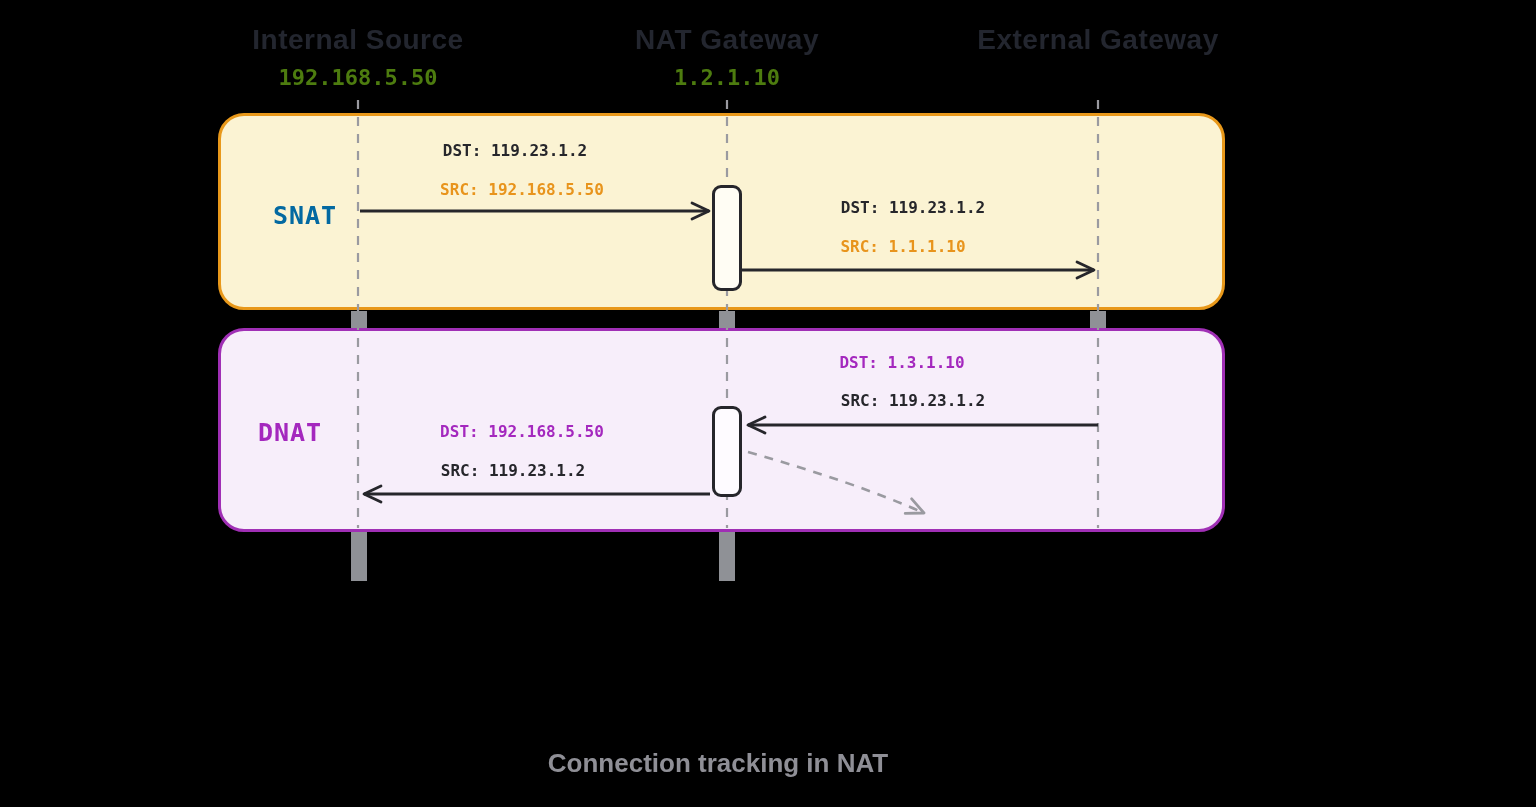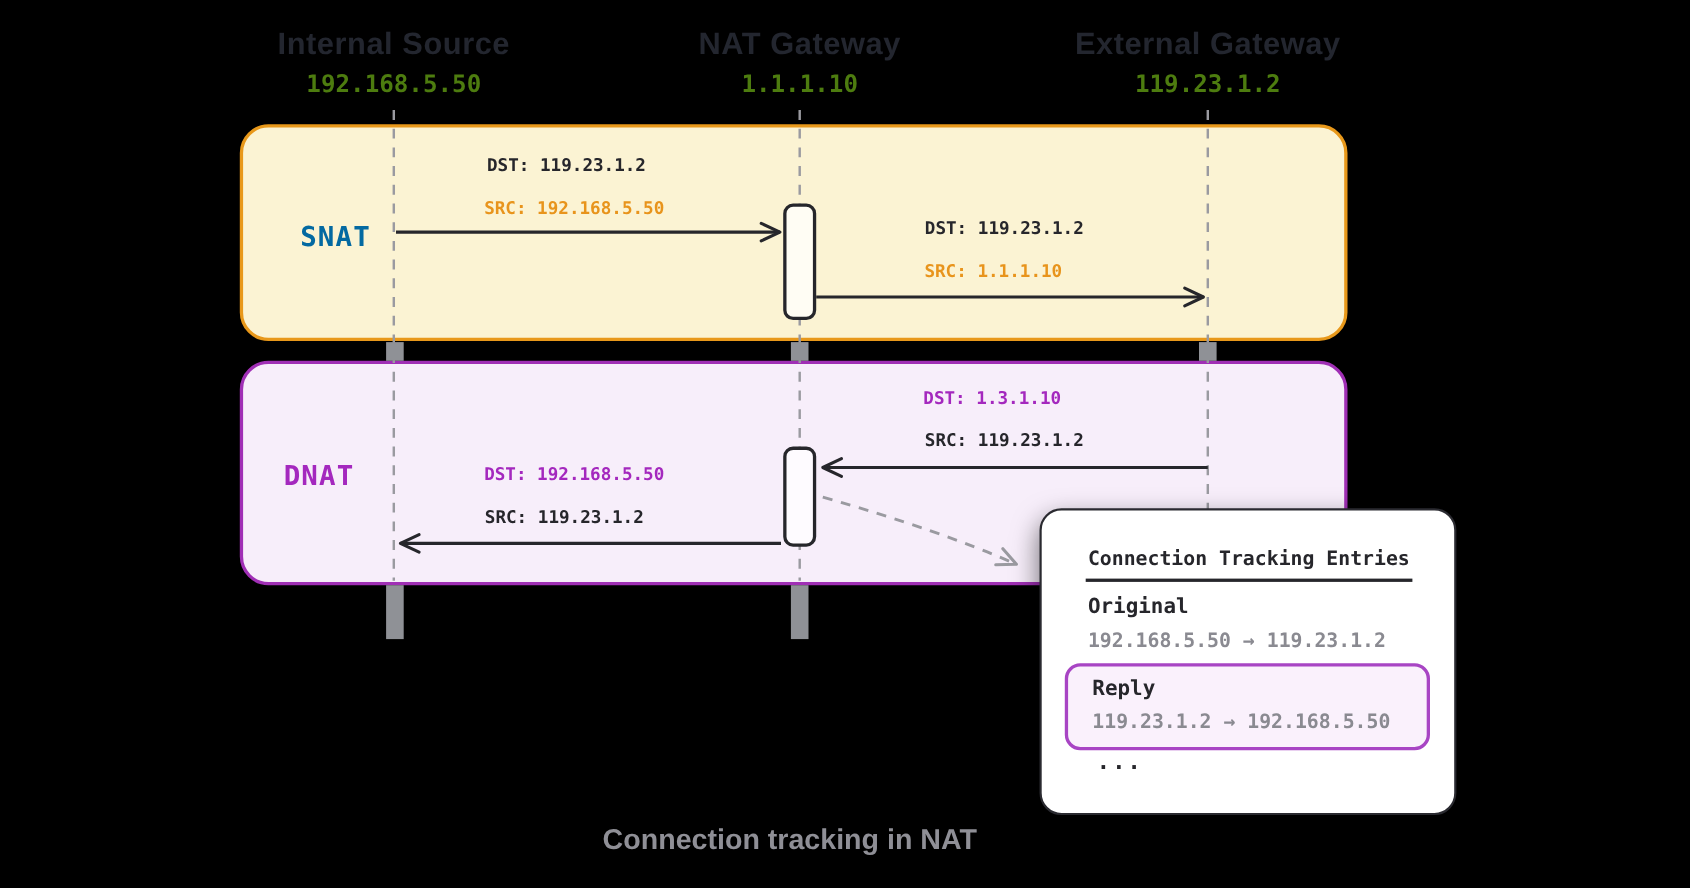--- a/index.html
+++ b/index.html
@@ -86,53 +86,38 @@
 
     <path d="M748,452 Q854,482 924,513" fill="none" stroke="#9A9AA0" stroke-width="2.6" stroke-dasharray="9 8" marker-end="url(#headGray)"></path>
   </svg>
 
   <div class="col-header" style="left:358px;">
     <div class="col-title">Internal Source</div>
     <div class="col-ip">192.168.5.50</div>
   </div>
   <div class="col-header" style="left:727px;">
     <div class="col-title">NAT Gateway</div>
-    <div class="col-ip">1.1.1.10</div>
+    <div class="col-ip">1.2.1.10</div>
   </div>
   <div class="col-header" style="left:1098px;">
     <div class="col-title">External Gateway</div>
-    <div class="col-ip">119.23.1.2</div>
   </div>
 
   <div class="lane-label snat" style="left:289px;top:215px;">SNAT</div>
   <div class="lane-label dnat" style="left:290px;top:432px;">DNAT</div>
 
   <div class="act-bar snat"></div>
   <div class="act-bar dnat"></div>
 
   <div class="pkt dark" style="left:515px;top:150px;">DST: 119.23.1.2</div>
   <div class="pkt orange" style="left:522px;top:189px;">SRC: 192.168.5.50</div>
   <div class="pkt dark" style="left:913px;top:207px;">DST: 119.23.1.2</div>
   <div class="pkt orange" style="left:903px;top:246px;text-align:center;">SRC: 1.1.1.10</div>
 
   <div class="pkt purple" style="left:902px;top:362px;">DST: 1.3.1.10</div>
   <div class="pkt dark" style="left:913px;top:400px;">SRC: 119.23.1.2</div>
   <div class="pkt purple" style="left:522px;top:431px;">DST: 192.168.5.50</div>
   <div class="pkt dark" style="left:513px;top:470px;">SRC: 119.23.1.2</div>
 
-  <div class="card">
-    <div class="card-title">Connection Tracking Entries</div>
-    <div class="card-rule"></div>
-
-    <div class="entry-label original">Original</div>
-    <div class="entry-flow original">192.168.5.50 → 119.23.1.2</div>
-
-    <div class="reply-box">
-      <div class="entry-label reply">Reply</div>
-      <div class="entry-flow reply">119.23.1.2 → 192.168.5.50</div>
-    </div>
-
-    <div class="card-ellipsis">...</div>
-  </div>
 
   <div class="caption">Connection tracking in NAT</div>
 
 </div>
 
 </body></html>

